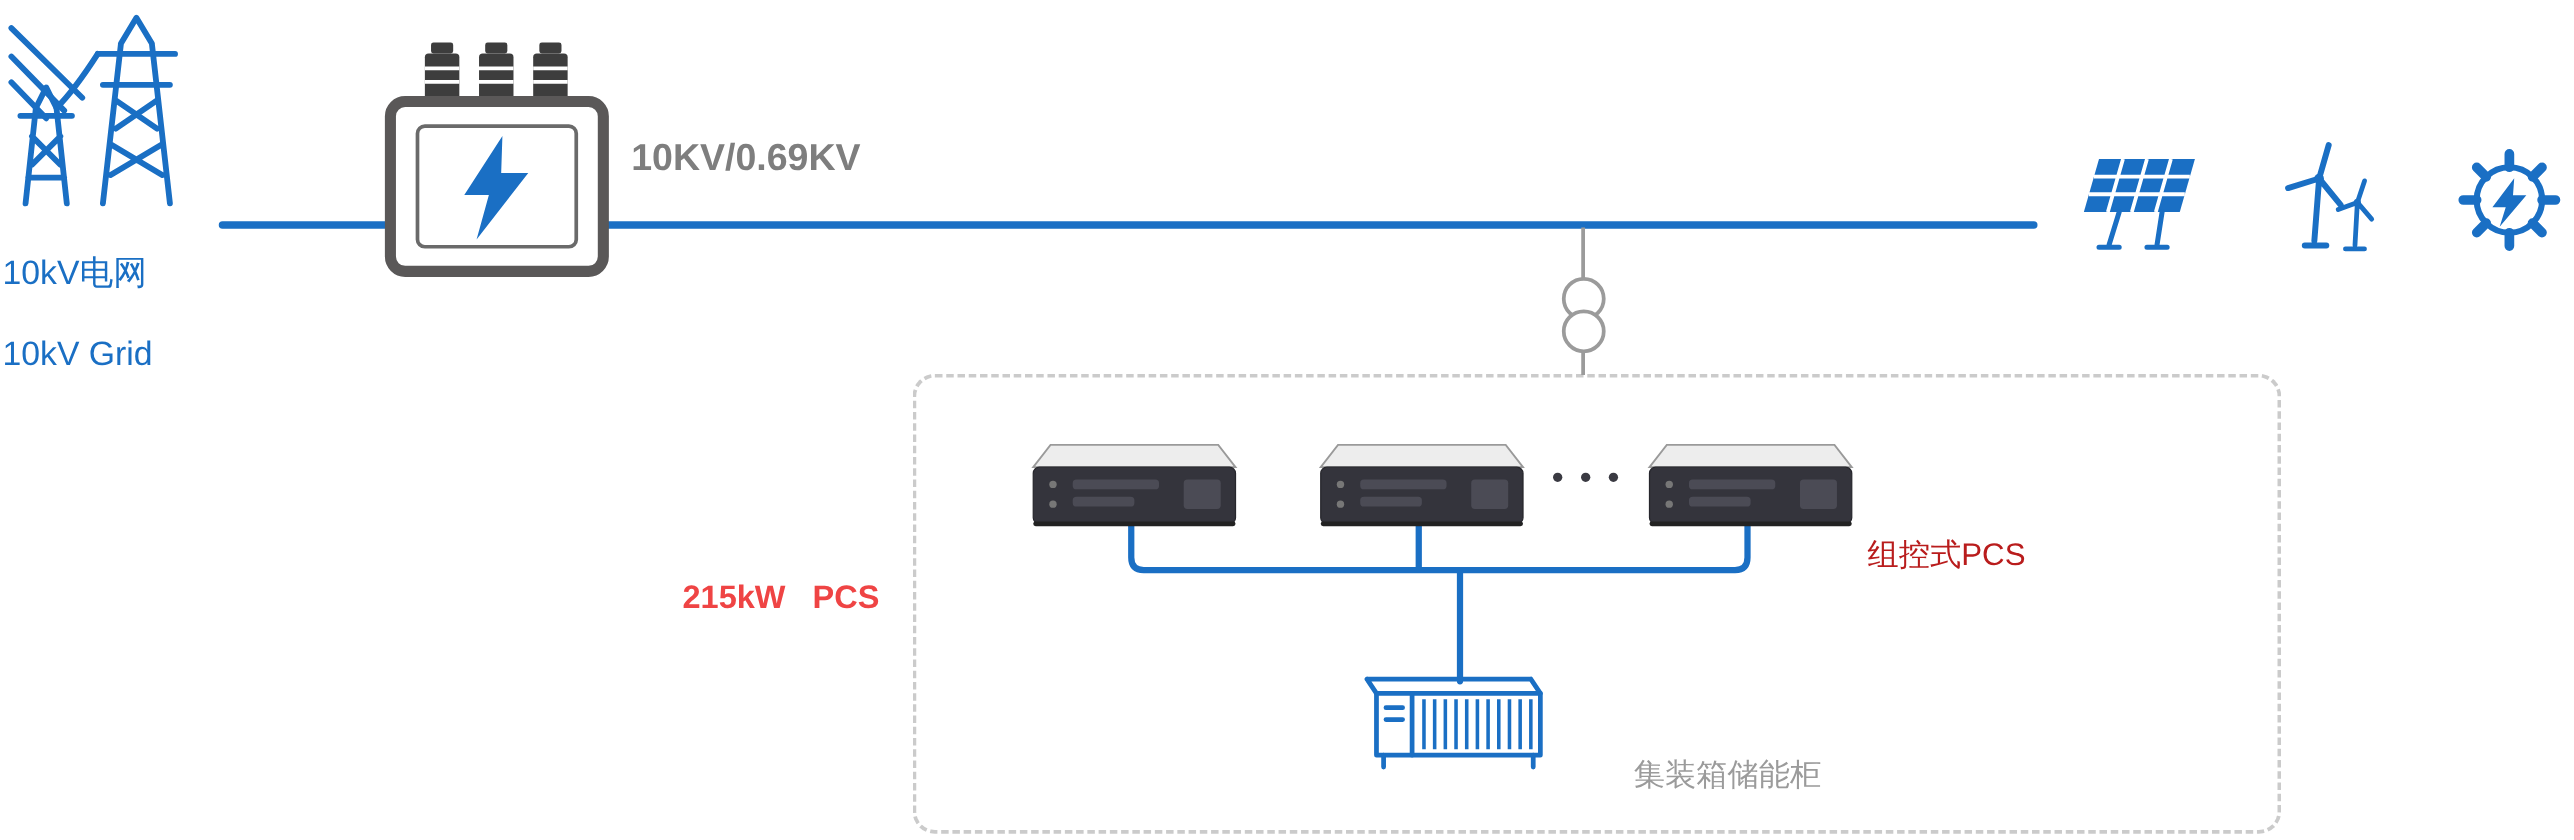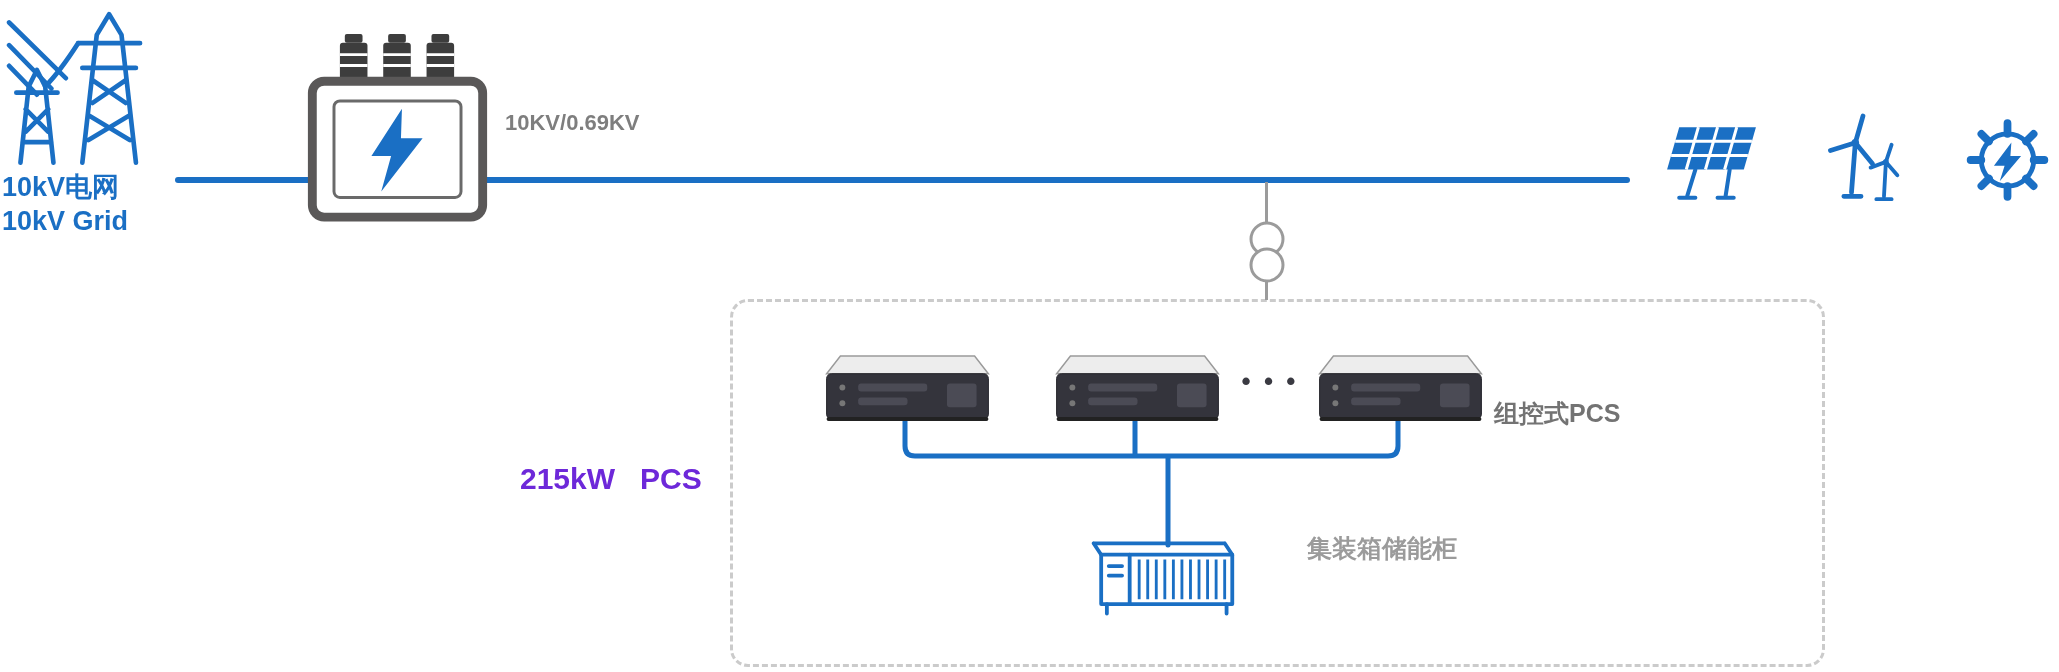--- a/index.html
+++ b/index.html
@@ -43,34 +43,34 @@
   .container-icon{left:1087px;top:530px;width:168px;height:95px;z-index:2;}
   .pcs-connectors{left:730px;top:299px;width:1095px;height:368px;z-index:1;}
 
   
   .grid-label{
     left:2px;top:170px;z-index:2;
     color:#1A6FC4;font-weight:bold;font-size:27px;line-height:34px;
   }
   .ratio-label{
     left:505px;top:110px;z-index:2;
-    color:#7E7E7E;font-weight:bold;font-size:22px;white-space:pre;
+    color:#7E7E7E;font-weight:bold;font-size:30px;white-space:pre;
   }
   .power-label{
-    left:520px;top:462px;z-index:2;
-    color:#6d28d9;font-weight:bold;font-size:30px;white-space:pre;
+    left:546px;top:462px;z-index:2;
+    color:#ef4444;font-weight:bold;font-size:26px;white-space:pre;
   }
   .ellipsis-dots{
     left:1232px;top:366px;width:76px;z-index:2;
     color:#3A3A42;font-weight:bold;font-size:26px;text-align:center;
     letter-spacing:3px;white-space:pre;
   }
-  .pcs-group-label{left:1494px;top:398px;z-index:2;color:#737373;font-size:25px;line-height:31px;}
-  .storage-label{left:1307px;top:533px;z-index:2;color:#9B9B9B;font-size:25px;line-height:31px;}
-  .lbl-cn{font-weight:bold;display:block;}
+  .pcs-group-label{left:1494px;top:398px;z-index:2;color:#b91c1c;font-size:25px;line-height:31px;}
+  .storage-label{left:1307px;top:574px;z-index:2;color:#9B9B9B;font-size:25px;line-height:31px;}
+  .lbl-cn{font-weight:normal;display:block;margin-top:31px;}
   .lbl-en{font-weight:normal;display:block;}
 </style>
 </head>
 <body>
 
 <div id="stage">
 
   <div class="abs bus-line"></div>
 
   <div class="abs drop-line"></div>

